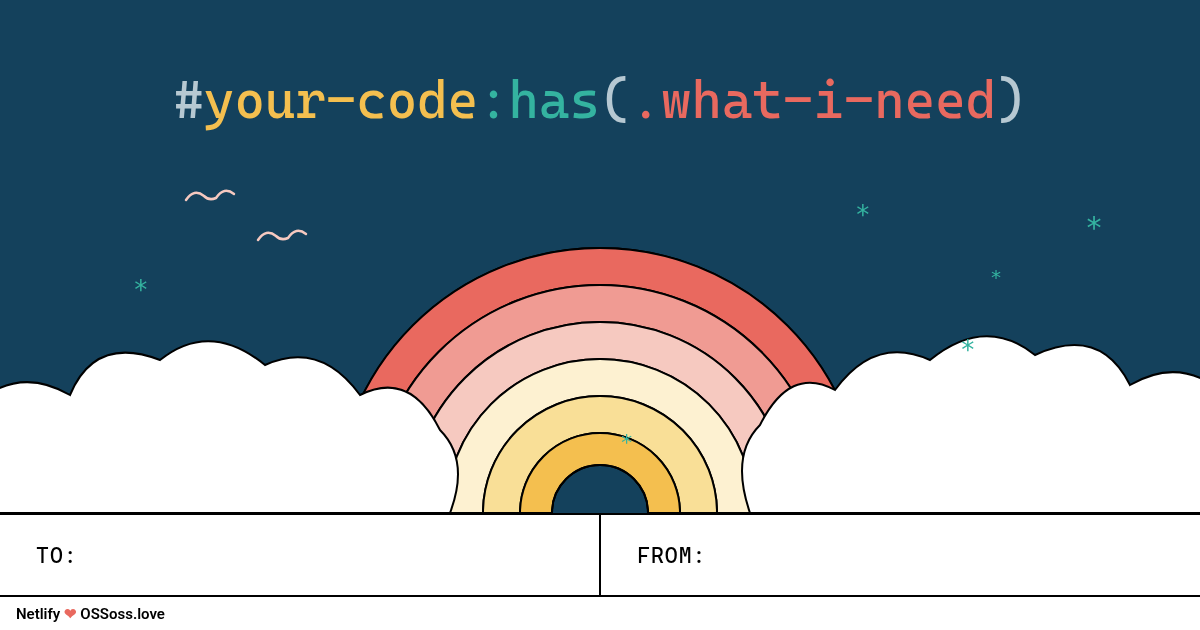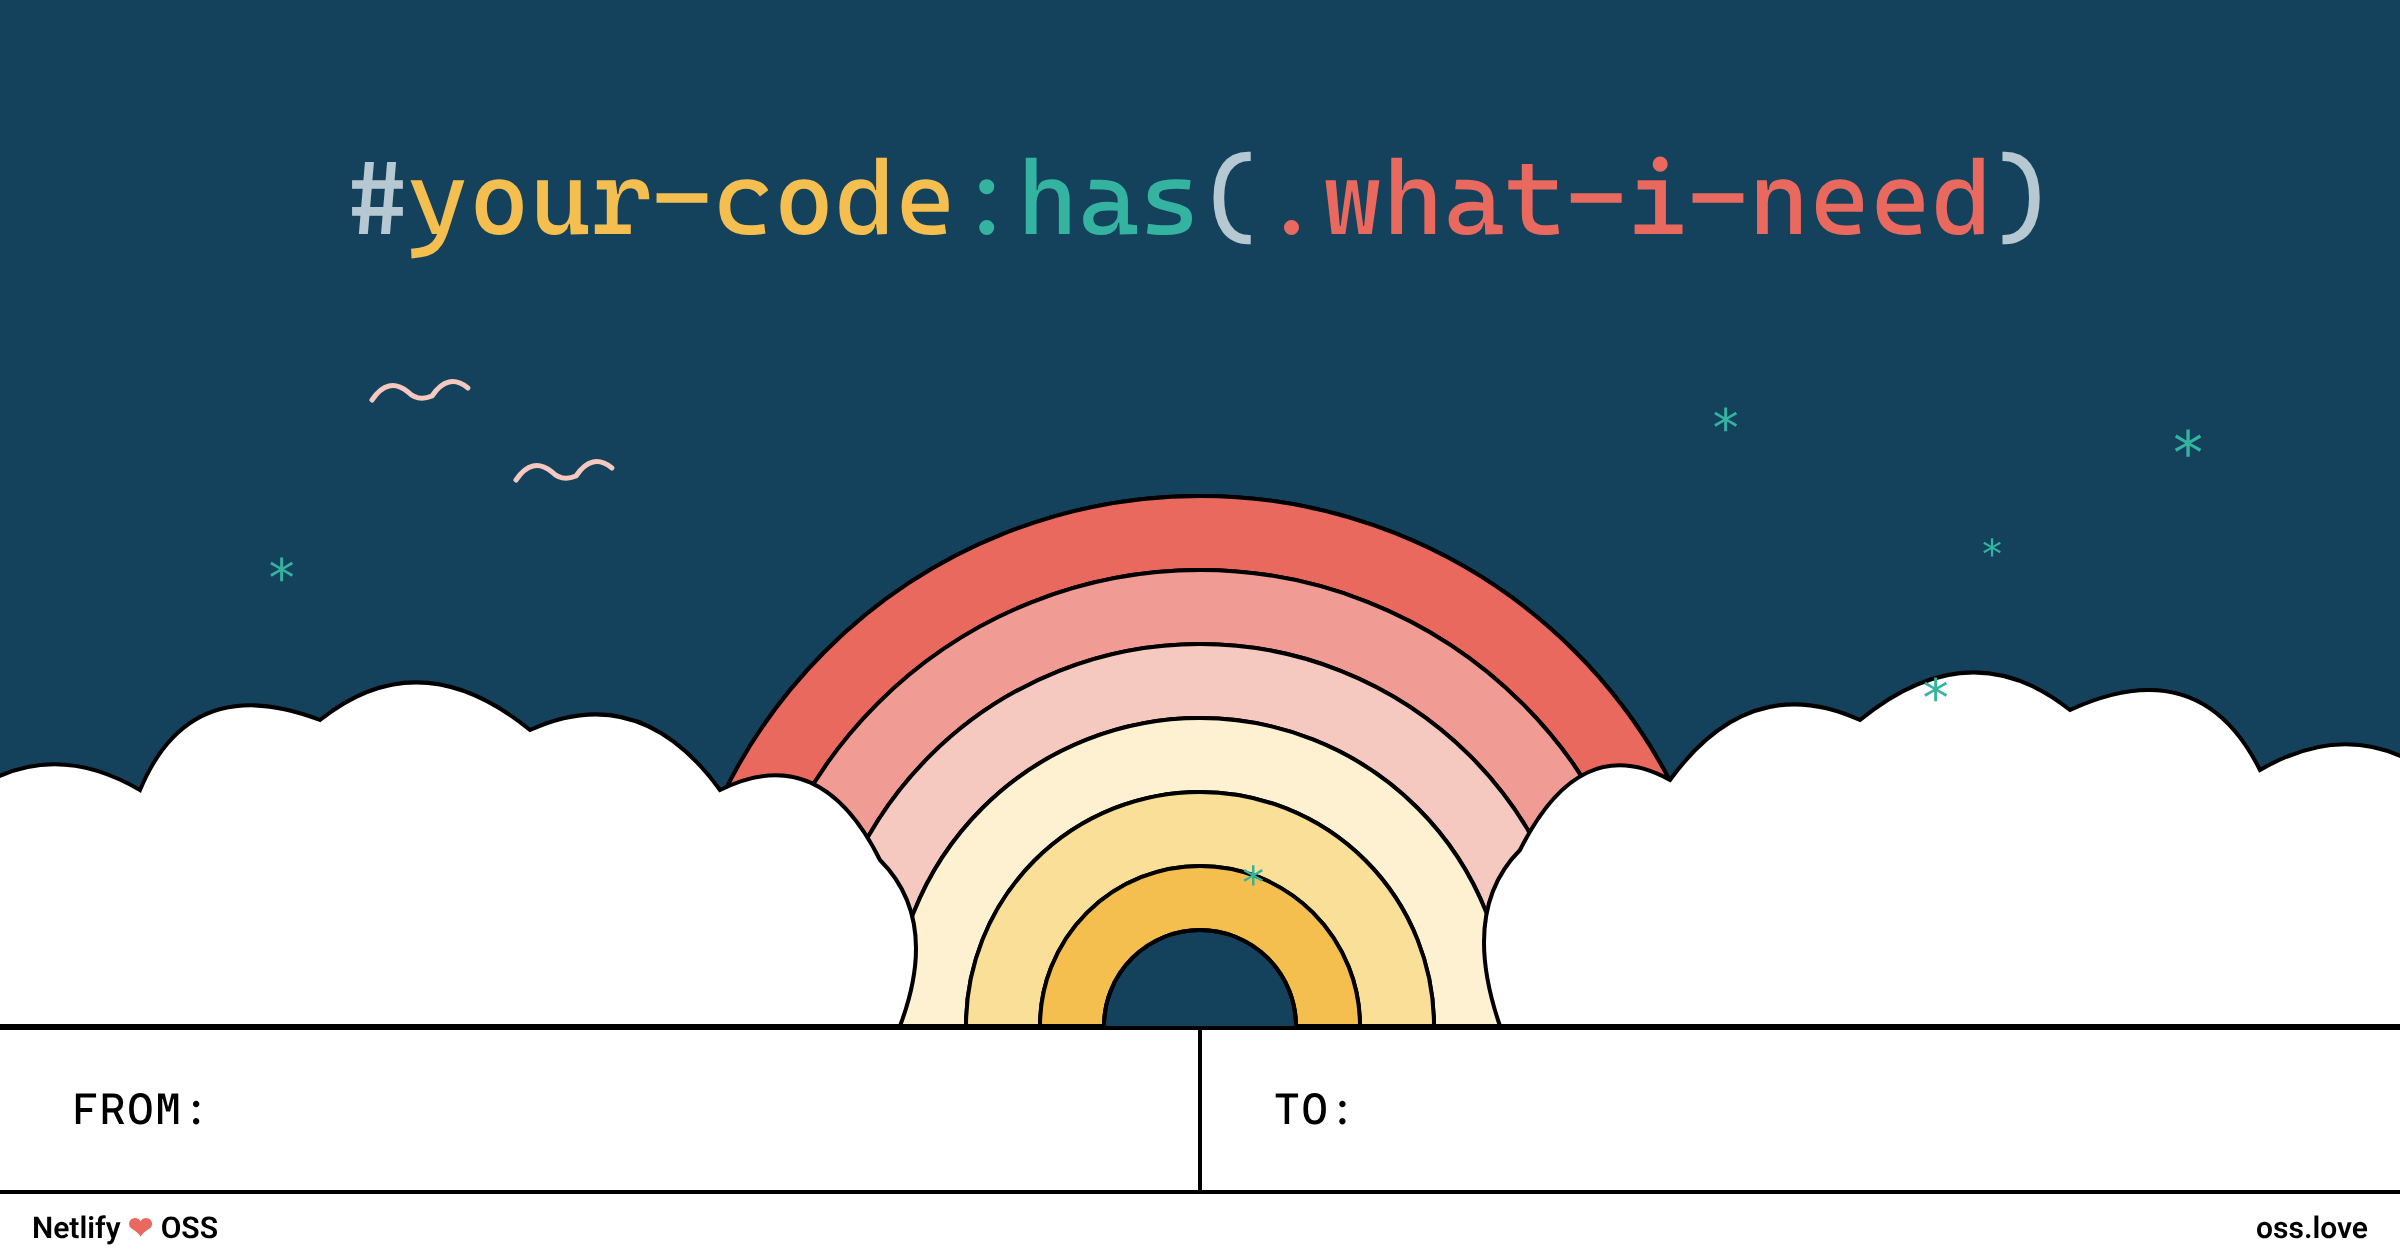--- a/index.html
+++ b/index.html
@@ -59,21 +59,20 @@
   }
   .footer {
     position: absolute;
     left: 0;
     bottom: 0;
     width: 1200px;
     height: 35px;
     background: #ffffff;
     border-top: 2px solid #000000;
     display: flex;
-    justify-content: space-between;
     align-items: center;
     padding: 0 16px;
     font-family: -apple-system, BlinkMacSystemFont, "Segoe UI", Roboto, sans-serif;
     font-size: 15px;
     font-weight: 600;
     color: #000;
   }
   .heart { color: #e9695f; }
 </style>
 </head>
@@ -129,24 +128,24 @@
 
 <div class="star" style="left:133px; top:275px;">*</div>
 <div class="star" style="left:620px; top:430px; font-size:22px;">*</div>
 <div class="star" style="left:855px; top:200px;">*</div>
 <div class="star" style="left:960px; top:335px;">*</div>
 <div class="star" style="left:990px; top:265px; font-size:20px;">*</div>
 <div class="star" style="left:1085px; top:210px; font-size:30px;">*</div>
 
 <div class="bottom-panel">
   <div class="cell">
-    <span>FROM:</span>
+    <span>TO:</span>
   </div>
   <div class="cell">
-    <span>TO:</span>
+    <span>FROM:</span>
   </div>
 </div>
 
 <div class="footer">
   <div>
     <span>Netlify</span>
     <span class="heart">❤︎</span>
     <span>OSS</span>
   </div>
   <div>oss.love</div>

